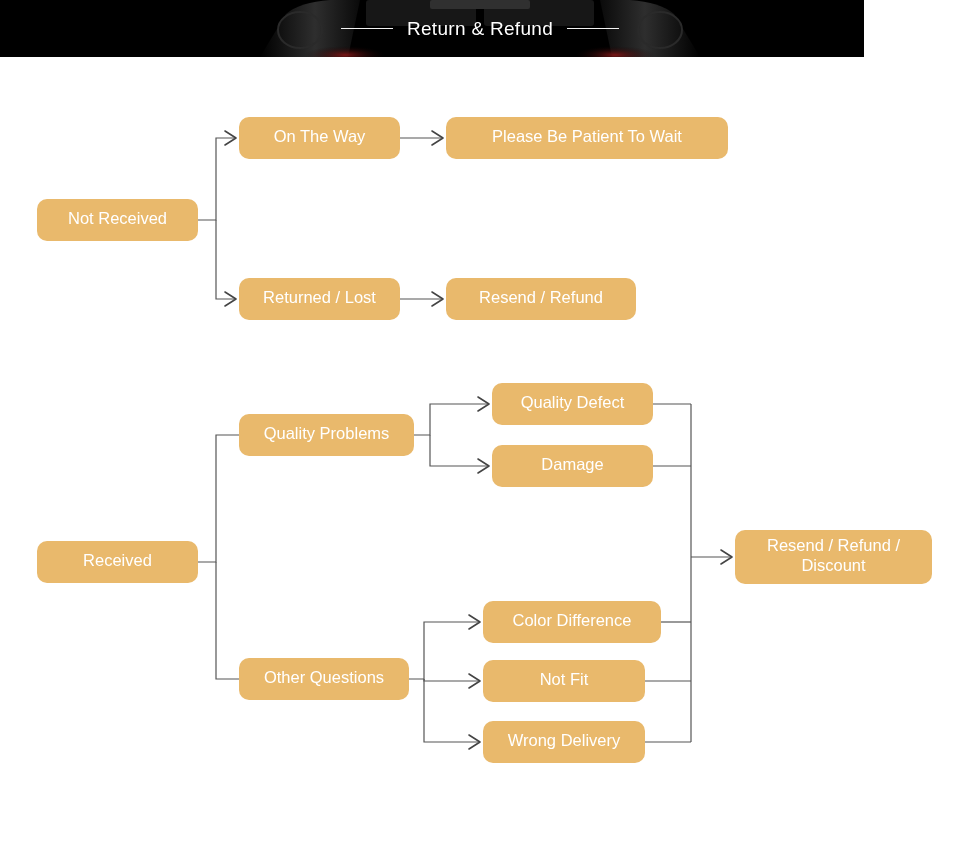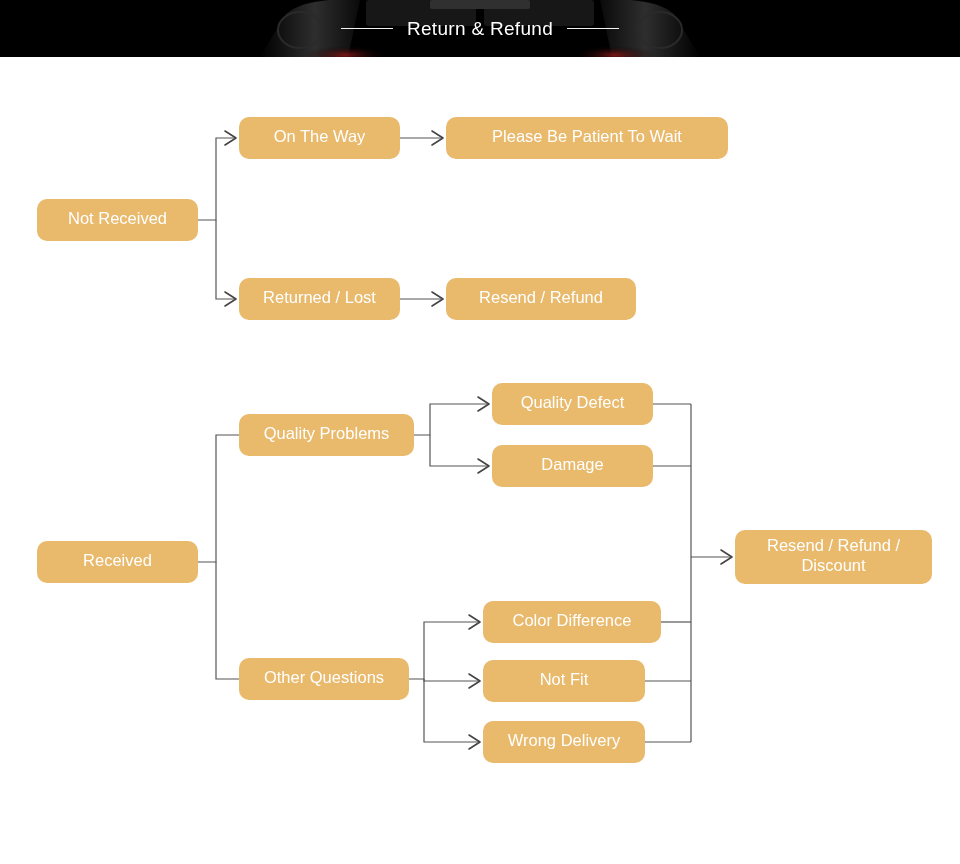--- a/index.html
+++ b/index.html
@@ -14,21 +14,21 @@
     font-family: "Liberation Sans", sans-serif;
     overflow: hidden;
     position: relative;
   }
 
   
   #banner {
     position: absolute;
     left: 0;
     top: 0;
-    width: 960px;
+    width: 864px;
     height: 57px;
     background: #b91c1c;
     overflow: hidden;
   }
   #banner-art {
     position: absolute;
     left: 0;
     top: 0;
     width: 960px;
     height: 57px;

